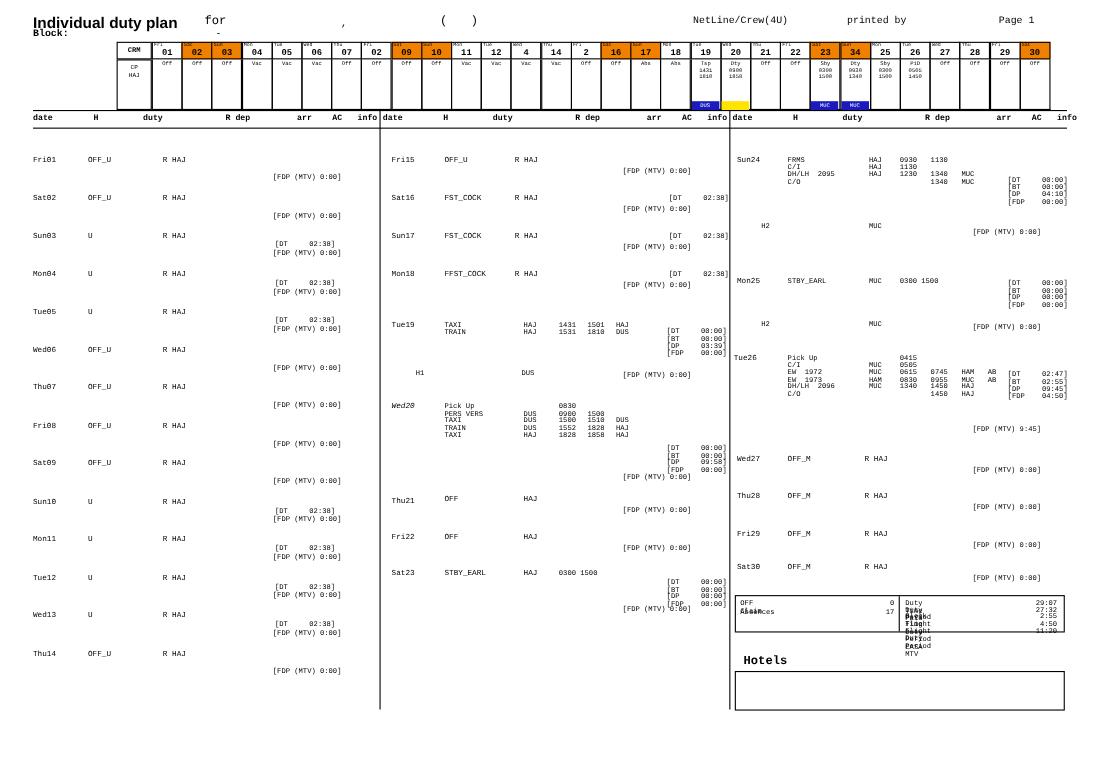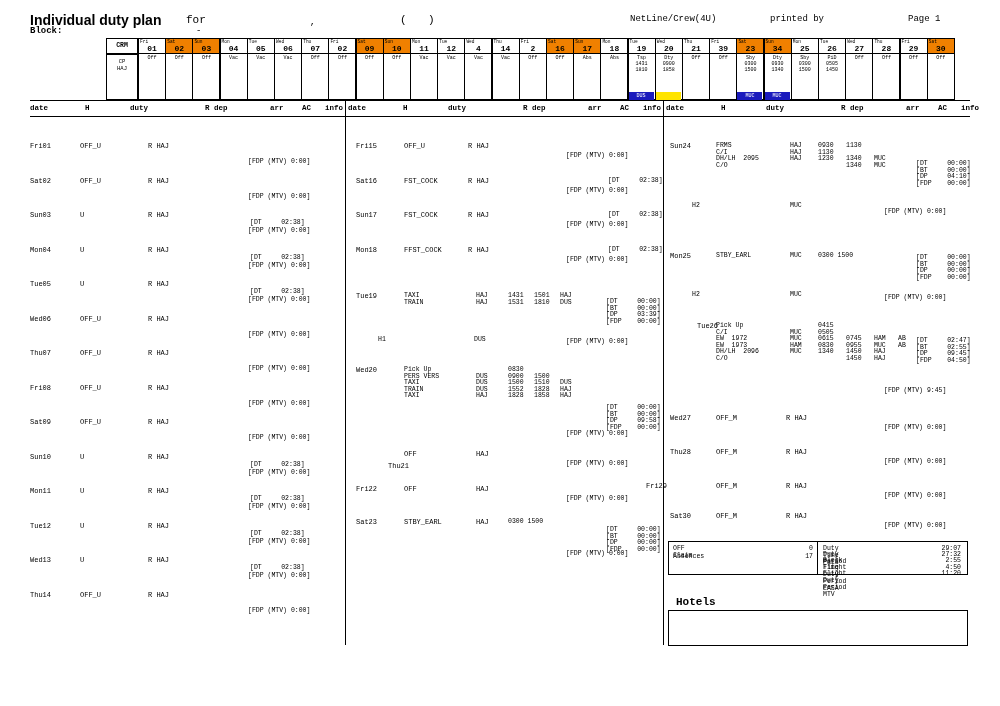--- a/index.html
+++ b/index.html
@@ -220,21 +220,21 @@
       <div class="yellowbar" style="left: 549.8px; top: 54px; width: 25px;"></div>
       <div class="calcell" style="left: 576px; line-height: 5px;">
         <span class="caldow">Thu</span>
         <span class="caldnum">21</span>
       </div>
       <div class="calbody" style="left: 576px;">
         <div>Off</div>
       </div>
       <div class="calcell" style="left: 603.2px; line-height: 5px;">
         <span class="caldow">Fri</span>
-        <span class="caldnum">39</span>
+        <span class="caldnum">22</span>
       </div>
       <div class="calbody" style="left: 603.2px;">
         <div>Off</div>
       </div>
       <div class="calcell calwe" style="left: 630.4px; line-height: 5px;">
         <span class="caldow">Sat</span>
         <span class="caldnum">23</span>
       </div>
       <div class="calbody" style="left: 630.4px;">
         <div>Sby</div>
@@ -423,21 +423,21 @@
     <div class="abs day small" style="left: 508px; top: 298.5px; white-space: pre;">1531</div>
     <div class="abs day small" style="left: 534px; top: 298.5px; white-space: pre;">1810</div>
     <div class="abs day small" style="left: 560px; top: 298.5px; white-space: pre;">DUS</div>
     <div class="abs day small" style="left: 606px; top: 298px; white-space: pre;">[DT     00:00]</div>
     <div class="abs day small" style="left: 606px; top: 304.5px; white-space: pre;">[BT     00:00]</div>
     <div class="abs day small" style="left: 606px; top: 311px; white-space: pre;">[DP     03:39]</div>
     <div class="abs day small" style="left: 606px; top: 317.5px; white-space: pre;">[FDP    00:00]</div>
     <div class="abs day small" style="left: 378px; top: 336px; white-space: pre;">H1</div>
     <div class="abs day small" style="left: 474px; top: 336px; white-space: pre;">DUS</div>
     <div class="abs day fdp" style="left: 566px; top: 338px; white-space: pre;">[FDP (MTV) 0:00]</div>
-    <div class="abs day " style="left: 356px; top: 366px; white-space: pre;">Wed20</div>
+    <div class="abs day " style="left: 356px; top: 366px; white-space: pre; font-style: italic;">Wed20</div>
     <div class="abs day small" style="left: 404px; top: 366px; white-space: pre;">Pick Up</div>
     <div class="abs day small" style="left: 508px; top: 366px; white-space: pre;">0830</div>
     <div class="abs day small" style="left: 404px; top: 372.5px; white-space: pre;">PERS VERS</div>
     <div class="abs day small" style="left: 476px; top: 372.5px; white-space: pre;">DUS</div>
     <div class="abs day small" style="left: 508px; top: 372.5px; white-space: pre;">0900</div>
     <div class="abs day small" style="left: 534px; top: 372.5px; white-space: pre;">1500</div>
     <div class="abs day small" style="left: 404px; top: 379px; white-space: pre;">TAXI</div>
     <div class="abs day small" style="left: 476px; top: 379px; white-space: pre;">DUS</div>
     <div class="abs day small" style="left: 508px; top: 379px; white-space: pre;">1500</div>
     <div class="abs day small" style="left: 534px; top: 379px; white-space: pre;">1510</div>
@@ -450,21 +450,21 @@
     <div class="abs day small" style="left: 404px; top: 392px; white-space: pre;">TAXI</div>
     <div class="abs day small" style="left: 476px; top: 392px; white-space: pre;">HAJ</div>
     <div class="abs day small" style="left: 508px; top: 392px; white-space: pre;">1828</div>
     <div class="abs day small" style="left: 534px; top: 392px; white-space: pre;">1858</div>
     <div class="abs day small" style="left: 560px; top: 392px; white-space: pre;">HAJ</div>
     <div class="abs day small" style="left: 606px; top: 404px; white-space: pre;">[DT     00:00]</div>
     <div class="abs day small" style="left: 606px; top: 410.5px; white-space: pre;">[BT     00:00]</div>
     <div class="abs day small" style="left: 606px; top: 417px; white-space: pre;">[DP     09:58]</div>
     <div class="abs day small" style="left: 606px; top: 423.5px; white-space: pre;">[FDP    00:00]</div>
     <div class="abs day fdp" style="left: 566px; top: 430px; white-space: pre;">[FDP (MTV) 0:00]</div>
-    <div class="abs day " style="left: 356px; top: 462px; white-space: pre; margin-left: 32px;">Thu21</div>
+    <div class="abs day " style="left: 356px; top: 452px; white-space: pre;">Thu21</div>
     <div class="abs day " style="left: 404px; top: 450px; white-space: pre;">OFF</div>
     <div class="abs day " style="left: 476px; top: 450px; white-space: pre;">HAJ</div>
     <div class="abs day fdp" style="left: 566px; top: 460px; white-space: pre;">[FDP (MTV) 0:00]</div>
     <div class="abs day " style="left: 356px; top: 485px; white-space: pre;">Fri22</div>
     <div class="abs day " style="left: 404px; top: 485px; white-space: pre;">OFF</div>
     <div class="abs day " style="left: 476px; top: 485px; white-space: pre;">HAJ</div>
     <div class="abs day fdp" style="left: 566px; top: 495px; white-space: pre;">[FDP (MTV) 0:00]</div>
     <div class="abs day " style="left: 356px; top: 518px; white-space: pre;">Sat23</div>
     <div class="abs day " style="left: 404px; top: 518px; white-space: pre;">STBY_EARL</div>
     <div class="abs day " style="left: 476px; top: 518px; white-space: pre;">HAJ</div>
@@ -501,21 +501,21 @@
     <div class="abs day small" style="left: 716px; top: 252px; white-space: pre;">STBY_EARL</div>
     <div class="abs day small" style="left: 790px; top: 252px; white-space: pre;">MUC</div>
     <div class="abs day small" style="left: 818px; top: 252px; white-space: pre;">0300 1500</div>
     <div class="abs day small" style="left: 916px; top: 254px; white-space: pre;">[DT     00:00]</div>
     <div class="abs day small" style="left: 916px; top: 260.5px; white-space: pre;">[BT     00:00]</div>
     <div class="abs day small" style="left: 916px; top: 267px; white-space: pre;">[DP     00:00]</div>
     <div class="abs day small" style="left: 916px; top: 273.5px; white-space: pre;">[FDP    00:00]</div>
     <div class="abs day small" style="left: 692px; top: 291px; white-space: pre;">H2</div>
     <div class="abs day small" style="left: 790px; top: 291px; white-space: pre;">MUC</div>
     <div class="abs day fdp" style="left: 884px; top: 294px; white-space: pre;">[FDP (MTV) 0:00]</div>
-    <div class="abs day " style="left: 697px; top: 322px; white-space: pre;">Tue26</div>
+    <div class="abs day " style="left: 667px; top: 322px; white-space: pre;">Tue26</div>
     <div class="abs day small" style="left: 716px; top: 322px; white-space: pre;">Pick Up</div>
     <div class="abs day small" style="left: 818px; top: 322px; white-space: pre;">0415</div>
     <div class="abs day small" style="left: 716px; top: 328.5px; white-space: pre;">C/I</div>
     <div class="abs day small" style="left: 790px; top: 328.5px; white-space: pre;">MUC</div>
     <div class="abs day small" style="left: 818px; top: 328.5px; white-space: pre;">0505</div>
     <div class="abs day small" style="left: 716px; top: 335px; white-space: pre;">EW  1972</div>
     <div class="abs day small" style="left: 790px; top: 335px; white-space: pre;">MUC</div>
     <div class="abs day small" style="left: 818px; top: 335px; white-space: pre;">0615</div>
     <div class="abs day small" style="left: 846px; top: 335px; white-space: pre;">0745</div>
     <div class="abs day small" style="left: 874px; top: 335px; white-space: pre;">HAM</div>
@@ -540,21 +540,21 @@
     <div class="abs day small" style="left: 916px; top: 356.5px; white-space: pre;">[FDP    04:50]</div>
     <div class="abs day fdp" style="left: 884px; top: 387px; white-space: pre;">[FDP (MTV) 9:45]</div>
     <div class="abs day " style="left: 670px; top: 414px; white-space: pre;">Wed27</div>
     <div class="abs day " style="left: 716px; top: 414px; white-space: pre;">OFF_M</div>
     <div class="abs day " style="left: 786px; top: 414px; white-space: pre;">R HAJ</div>
     <div class="abs day fdp" style="left: 884px; top: 424px; white-space: pre;">[FDP (MTV) 0:00]</div>
     <div class="abs day " style="left: 670px; top: 448px; white-space: pre;">Thu28</div>
     <div class="abs day " style="left: 716px; top: 448px; white-space: pre;">OFF_M</div>
     <div class="abs day " style="left: 786px; top: 448px; white-space: pre;">R HAJ</div>
     <div class="abs day fdp" style="left: 884px; top: 458px; white-space: pre;">[FDP (MTV) 0:00]</div>
-    <div class="abs day " style="left: 646px; top: 482px; white-space: pre;">Fri29</div>
+    <div class="abs day " style="left: 670px; top: 482px; white-space: pre;">Fri29</div>
     <div class="abs day " style="left: 716px; top: 482px; white-space: pre;">OFF_M</div>
     <div class="abs day " style="left: 786px; top: 482px; white-space: pre;">R HAJ</div>
     <div class="abs day fdp" style="left: 884px; top: 492px; white-space: pre;">[FDP (MTV) 0:00]</div>
     <div class="abs day " style="left: 670px; top: 512px; white-space: pre;">Sat30</div>
     <div class="abs day " style="left: 716px; top: 512px; white-space: pre;">OFF_M</div>
     <div class="abs day " style="left: 786px; top: 512px; white-space: pre;">R HAJ</div>
     <div class="abs day fdp" style="left: 884px; top: 522px; white-space: pre;">[FDP (MTV) 0:00]</div>
   </div>
 
 <div class="abs" id="summary">

